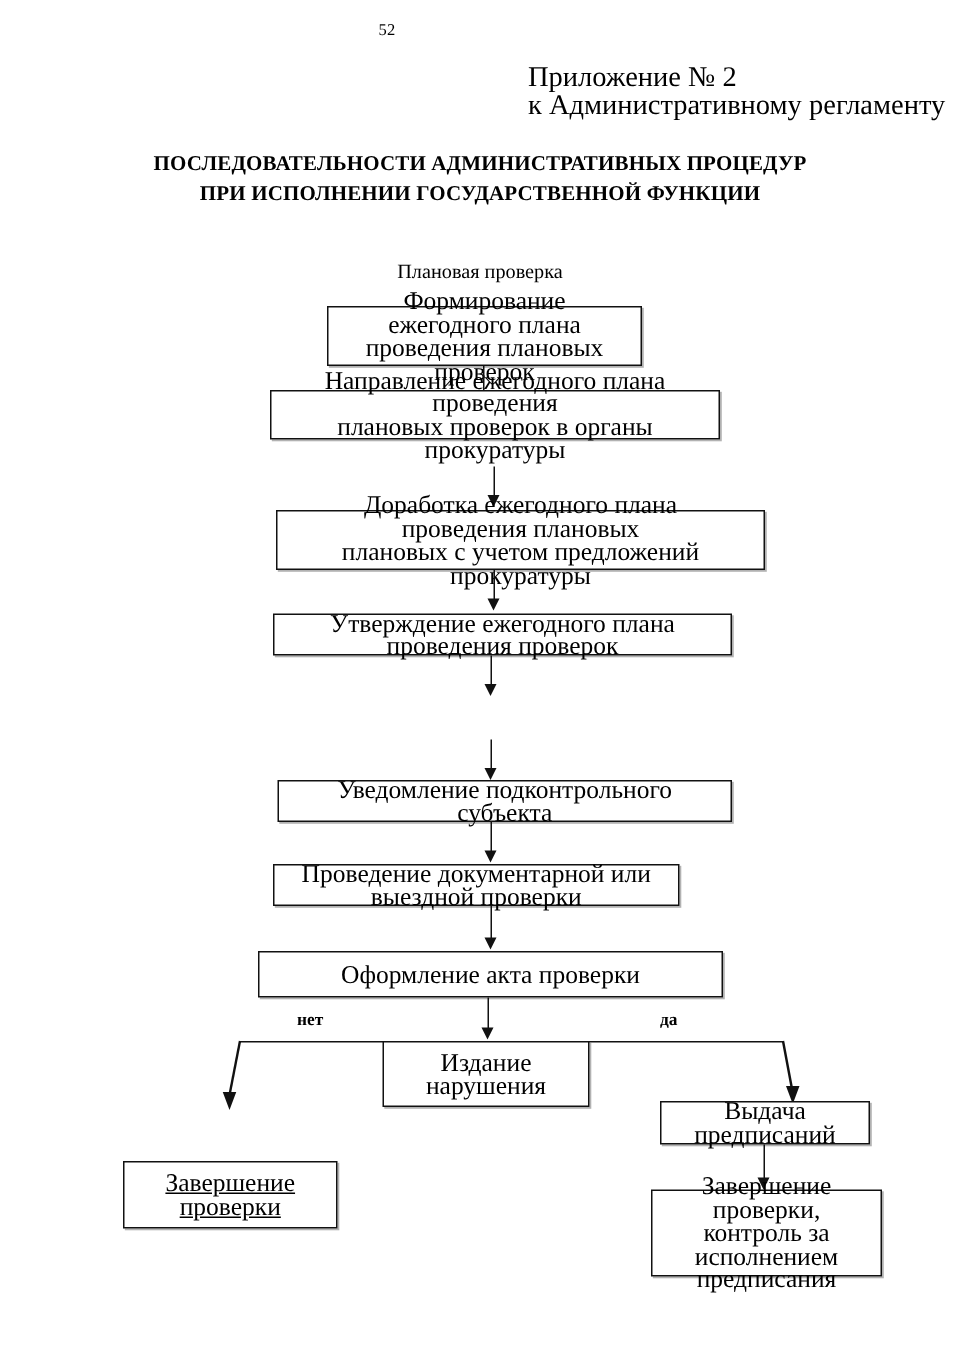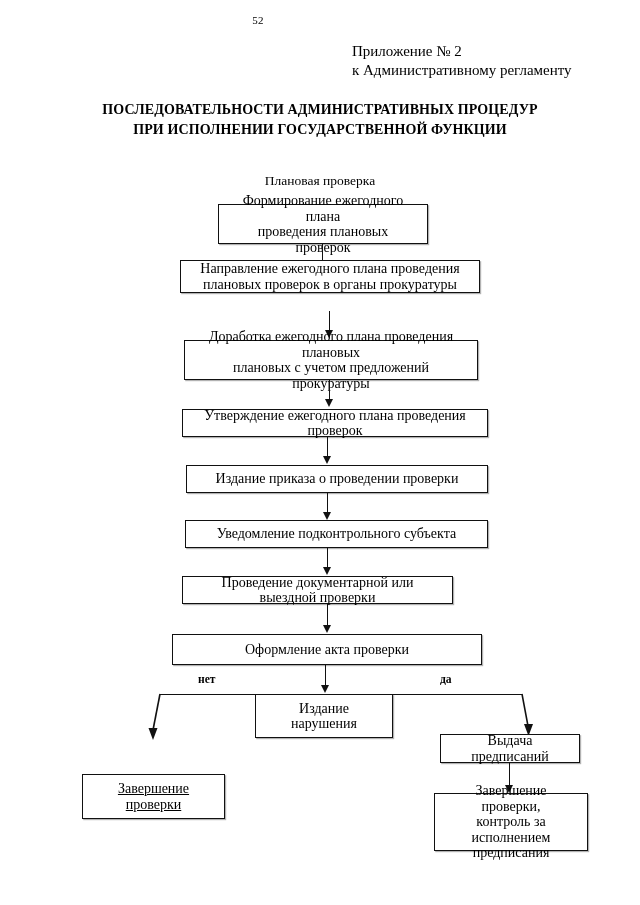--- a/index.html
+++ b/index.html
@@ -30,21 +30,21 @@
     width: 516px;
     text-align: center;
     font-size: 11px;
     letter-spacing: 0.2px;
   }
 
   .appendix {
     position: absolute;
     left: 352px;
     top: 42px;
-    font-size: 15px;
+    font-size: 19px;
     line-height: 19px;
     white-space: nowrap;
   }
   .appendix div { white-space: nowrap; }
 
   .doc-title {
     position: absolute;
     left: 20px;
     top: 100px;
     width: 600px;
@@ -67,21 +67,21 @@
   
   .node {
     position: absolute;
     box-sizing: border-box;
     border: 1.4px solid #111111;
     background: #ffffff;
     display: flex;
     align-items: center;
     justify-content: center;
     text-align: center;
-    font-size: 14px;
+    font-size: 17px;
     line-height: 15.5px;
     padding: 2px 14px;
     box-shadow: 1.2px 1.2px 0 rgba(0,0,0,0.30);
   }
   .node span { display: block; }
 
   .conn {
     position: absolute;
     background: #111111;
   }
@@ -136,38 +136,35 @@
 
   <div class="node" style="left:180px; top:260px; width:300px; height:33px;justify-content:center;">
     <span>
       <span>Направление ежегодного плана проведения</span>
       <span>плановых проверок в органы прокуратуры</span>
     </span>
   </div>
   <div class="conn v" style="left:329px; top:311px; height:22px;"></div>
   <div class="arrow-down" style="left:325px; top:330px;"></div>
 
-  <div class="node" style="left:184px; top:340px; width:294px; height:40px;">
+  <div class="node" style="left:184px; top:340px; width:326px; height:40px;">
     <span>
       <span>Доработка ежегодного плана проведения плановых</span>
       <span>плановых с учетом предложений прокуратуры</span>
     </span>
   </div>
   <div class="conn v" style="left:329px; top:380px; height:22px;"></div>
   <div class="arrow-down" style="left:325px; top:399px;"></div>
 
   <div class="node" style="left:182px; top:409px; width:306px; height:28px;">
     <span>Утверждение ежегодного плана проведения проверок</span>
   </div>
   <div class="conn v" style="left:327px; top:437px; height:22px;"></div>
   <div class="arrow-down" style="left:323px; top:456px;"></div>
 
-  <div class="node" style="left:186px; top:465px; width:302px; height:28px;">
-    <span>Издание приказа о проведении проверки</span>
-  </div>
   <div class="conn v" style="left:327px; top:493px; height:22px;"></div>
   <div class="arrow-down" style="left:323px; top:512px;"></div>
 
   <div class="node" style="left:185px; top:520px; width:303px; height:28px;">
     <span>Уведомление подконтрольного субъекта</span>
   </div>
   <div class="conn v" style="left:327px; top:548px; height:21px;"></div>
   <div class="arrow-down" style="left:323px; top:567px;"></div>
 
   <div class="node" style="left:182px; top:576px; width:271px; height:28px;justify-content:flex-end;">

